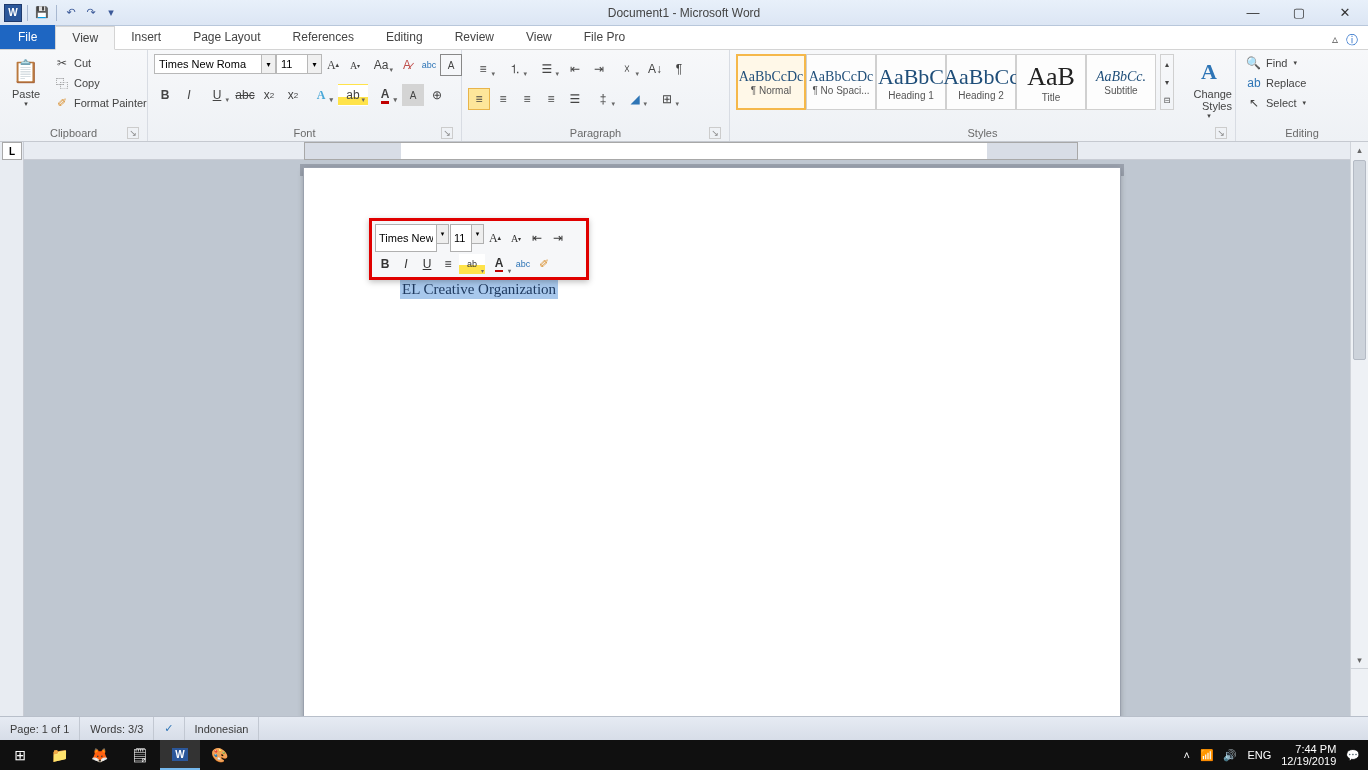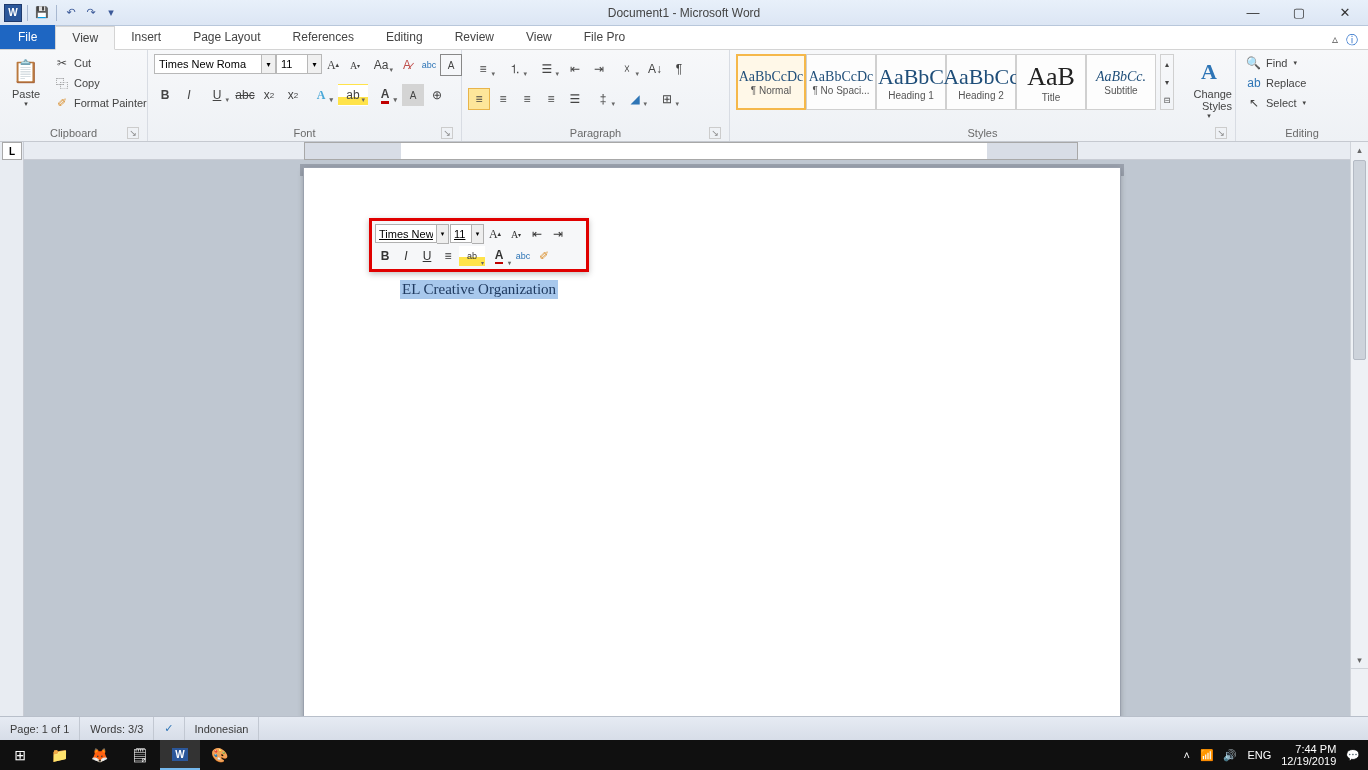--- a/index.html
+++ b/index.html
@@ -61,21 +61,21 @@
 .tab-sel { width: 20px; height: 18px; border: 1px solid #a8a8a8; background: #fff; display: flex; align-items: center; justify-content: center; font-size: 10px; font-weight: bold; margin: 0 2px; }
 .content-col { flex: 1; display: flex; flex-direction: column; }
 .scroll-area { flex: 1; position: relative; overflow: hidden; }
 .page { position: absolute; left: 280px; top: 8px; width: 816px; height: 1056px; background: #fff; box-shadow: 0 0 0 1px #9aa1ad, 0 2px 6px rgba(0,0,0,.3); }
 .page-shadow-top { position: absolute; left: 276px; top: 4px; width: 824px; height: 12px; background: #9aa1ad; }
 .sel-text { position: absolute; left: 96px; top: 112px; background: #a8c8ec; color: #1f3a60; font-family: "Times New Roman", serif; font-size: 15px; padding: 1px 2px; }
 
 
 .mini-toolbar { position: absolute; left: 369px; top: 218px; width: 220px; background: #f6f7f9; border: 3px solid #e00000; box-shadow: 0 2px 6px rgba(0,0,0,.25); padding: 2px; z-index: 20; }
 .mini-row { display: flex; align-items: center; gap: 1px; padding: 1px; }
-.mini-combo input { height: 19px; border: 1px solid #b0b0b0; font-size: 11px; padding: 0 3px; text-decoration: underline; }
+.mini-combo input { height: 28px; border: 1px solid #b0b0b0; font-size: 11px; padding: 0 3px; }
 .mini-font { width: 62px; }
 .mini-size { width: 22px; }
 .mini-drop { width: 12px; height: 20px; border: 1px solid #b0b0b0; border-left: none; background: #eee; font-size: 7px; display: flex; align-items: center; justify-content: center; }
 .mb { width: 20px; height: 20px; display: flex; align-items: center; justify-content: center; font-size: 12px; color: #333; cursor: pointer; }
 .mb.wd { width: 26px; position: relative; }
 .mb.wd::after { content: "▾"; font-size: 6px; position: absolute; right: 1px; bottom: 0; color: #666; }
 
 
 .vscroll { position: absolute; right: 0; top: 0; bottom: 0; width: 18px; background: #eef1f5; border-left: 1px solid #d0d4da; }
 .vscroll .thumb { position: absolute; left: 2px; right: 2px; top: 18px; height: 200px; background: #cdd3db; border: 1px solid #b4bac4; border-radius: 2px; }

